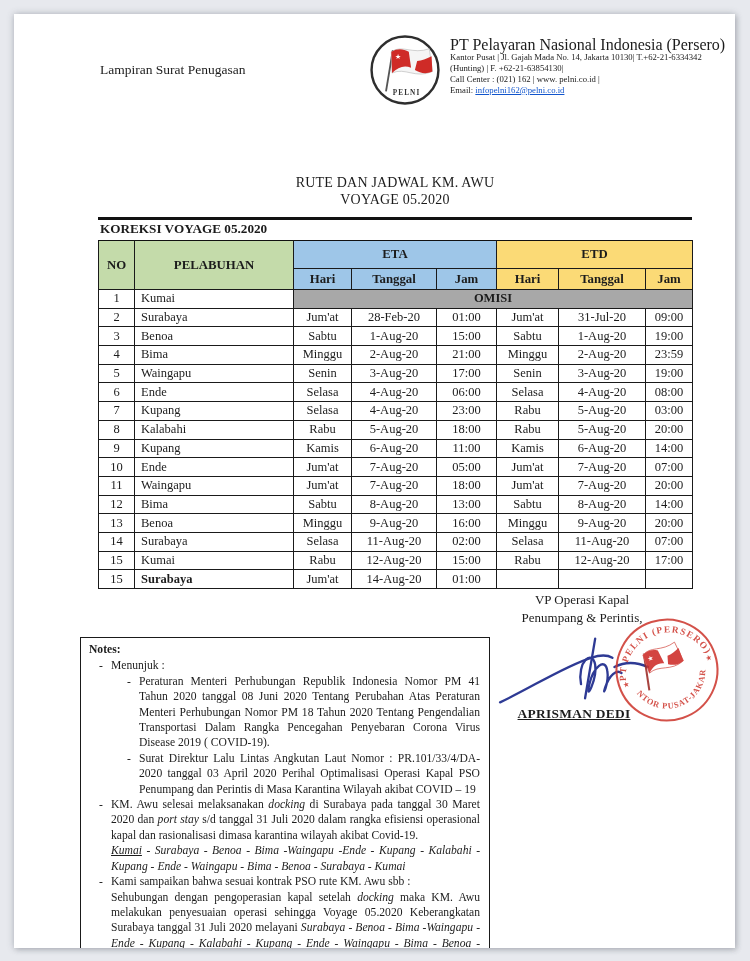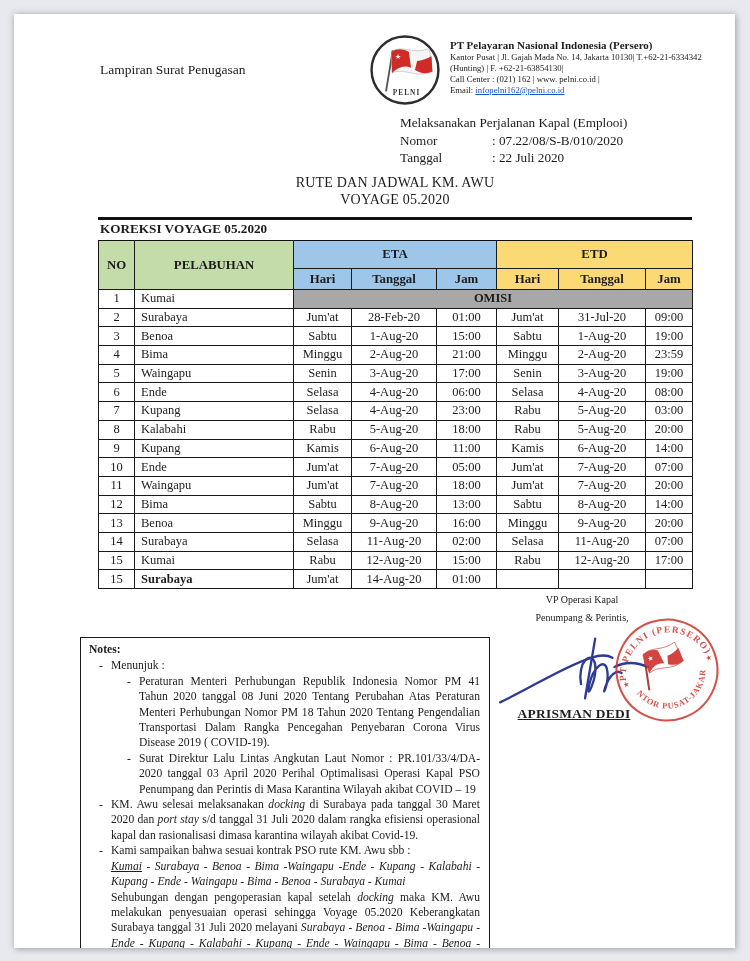--- a/index.html
+++ b/index.html
@@ -11,21 +11,21 @@
   }
   .page{
     position:absolute;left:14px;top:14px;width:721px;height:934px;
     background:#fff;overflow:hidden;
     box-shadow:0 0 7px rgba(60,65,75,.30), 2px 2px 5px rgba(60,65,75,.18);
   }
   
   .lampiran{position:absolute;left:86px;top:48px;font-size:13.5px;}
   .logo{position:absolute;left:351px;top:18px;width:80px;height:76px;}
   .company{position:absolute;left:436px;top:24px;width:278px;line-height:11px;}
-  .company .cname{font-weight:bold;font-size:11px;line-height:14px;}
+  .company .cname{font-weight:normal;font-size:16px;line-height:14px;}
   .company .cline{font-size:8.7px;color:#222;}
   .company a{color:#1155cc;text-decoration:underline;font-size:8.7px;text-align:right;}
   
   .assign{position:absolute;left:386px;top:100px;font-size:13.2px;line-height:17.5px;}
   .assign .lbl{display:inline-block;width:92px;}
   
   .doc-title{position:absolute;left:84px;top:160px;width:594px;text-align:center;
     font-weight:normal;font-size:14px;line-height:17px;letter-spacing:.2px;}
   .hr-thick{position:absolute;left:84px;top:203px;width:594px;height:2.6px;background:#111;}
   .caption{position:absolute;left:86px;top:207px;font-weight:bold;font-size:13.2px;}
@@ -42,21 +42,21 @@
   .th-green{background:#c4dbaa;}
   .th-blue{background:#9ec6e8;}
   .th-yellow{background:#fbda76;}
   .c{text-align:center;}
   td.port{padding-left:6px;}
   td.omisi{background:#a8a8a8;font-weight:bold;text-align:center;}
   tr.last .port{font-weight:bold;}
   .schedule,.schedule tr:first-child th{border-top:1.6px solid #111;}
   
   .vp-title{position:absolute;left:448px;top:577px;width:240px;text-align:center;
-    font-size:10px;line-height:18px;}
+    font-size:13px;line-height:18px;}
   .sig-scribble{position:absolute;left:482px;top:617px;width:168px;height:85px;}
   .stamp{position:absolute;left:597px;top:600px;width:112px;height:112px;opacity:.88;}
   .sig-name{position:absolute;left:460px;top:692px;width:200px;text-align:center;
     font-weight:bold;font-size:13.4px;text-decoration:underline;letter-spacing:.3px;}
   
   .notes-box{
     position:absolute;left:66px;top:623px;width:410px;height:420px;
     border:1.6px solid #1a1a1a;padding:4px 9px 0 8px;box-sizing:border-box;
     font-size:11.6px;line-height:15.4px;text-align:justify;
   }
@@ -90,29 +90,20 @@
   <div class="company">
     <div class="cname">PT Pelayaran Nasional Indonesia (Persero)</div>
     <div class="cline">Kantor Pusat | Jl. Gajah Mada No. 14, Jakarta 10130| T.+62-21-6334342</div>
     <div class="cline">(Hunting) | F. +62-21-63854130|</div>
     <div class="cline">Call Center : (021) 162 | www. pelni.co.id |</div>
     <div class="cline">
       <span>Email: </span><a href="#">infopelni162@pelni.co.id</a>
     </div>
   </div>
 
-  <div class="assign">
-    <div>Melaksanakan Perjalanan Kapal (Emplooi)</div>
-    <div>
-      <span class="lbl">Nomor</span><span>: 07.22/08/S-B/010/2020</span>
-    </div>
-    <div>
-      <span class="lbl">Tanggal</span><span>: 22 Juli 2020</span>
-    </div>
-  </div>
 
   <div class="doc-title">
     <div>RUTE DAN JADWAL KM. AWU</div>
     <div>VOYAGE 05.2020</div>
   </div>
 
   <div class="hr-thick"></div>
 
   <div class="caption">KOREKSI VOYAGE 05.2020</div>
 
@@ -340,19 +331,19 @@
   </svg>
 
   <div class="sig-name">APRISMAN DEDI</div>
 
   <div class="notes-box">
     <div class="notes-head">Notes:</div>
     <div class="ni l1 bullet"><span>Menunjuk :</span></div>
     <div class="ni l2 bullet"><span>Peraturan Menteri Perhubungan Republik Indonesia Nomor PM 41 Tahun 2020 tanggal 08 Juni 2020 Tentang Perubahan Atas Peraturan Menteri Perhubungan Nomor PM 18 Tahun 2020 Tentang Pengendalian Transportasi Dalam Rangka Pencegahan Penyebaran Corona Virus Disease 2019 ( COVID-19).</span></div>
     <div class="ni l2 bullet"><span>Surat Direktur Lalu Lintas Angkutan Laut Nomor : PR.101/33/4/DA-2020 tanggal 03 April 2020 Perihal Optimalisasi Operasi Kapal PSO Penumpang dan Perintis di Masa Karantina Wilayah akibat COVID – 19</span></div>
     <div class="ni l1 bullet"><span>KM. Awu selesai melaksanakan </span><span class="i">docking</span><span> di Surabaya pada tanggal 30 Maret 2020 dan </span><span class="i">port stay</span><span> s/d tanggal 31 Juli 2020 dalam rangka efisiensi operasional kapal dan rasionalisasi dimasa karantina wilayah akibat Covid-19.</span></div>
+    <div class="ni cont"><span class="i u">Kumai</span><span class="i"> - Surabaya - Benoa - Bima -Waingapu -Ende - Kupang - Kalabahi - Kupang - Ende - Waingapu - Bima - Benoa - Surabaya - Kumai</span></div>
     <div class="ni l1 bullet"><span>Kami sampaikan bahwa sesuai kontrak PSO rute KM. Awu sbb :</span></div>
-    <div class="ni cont"><span class="i u">Kumai</span><span class="i"> - Surabaya - Benoa - Bima -Waingapu -Ende - Kupang - Kalabahi - Kupang - Ende - Waingapu - Bima - Benoa - Surabaya - Kumai</span></div>
     <div class="ni cont"><span>Sehubungan dengan pengoperasian kapal setelah </span><span class="i">docking</span><span> maka KM. Awu melakukan penyesuaian operasi sehingga Voyage 05.2020 Keberangkatan Surabaya tanggal 31 Juli 2020 melayani </span><span class="i">Surabaya - Benoa - Bima -Waingapu - Ende - Kupang - Kalabahi - Kupang - Ende - Waingapu - Bima - Benoa - Surabaya – Kumai - </span></div>
 
   </div>
 
 </div>
 
 </body></html>

